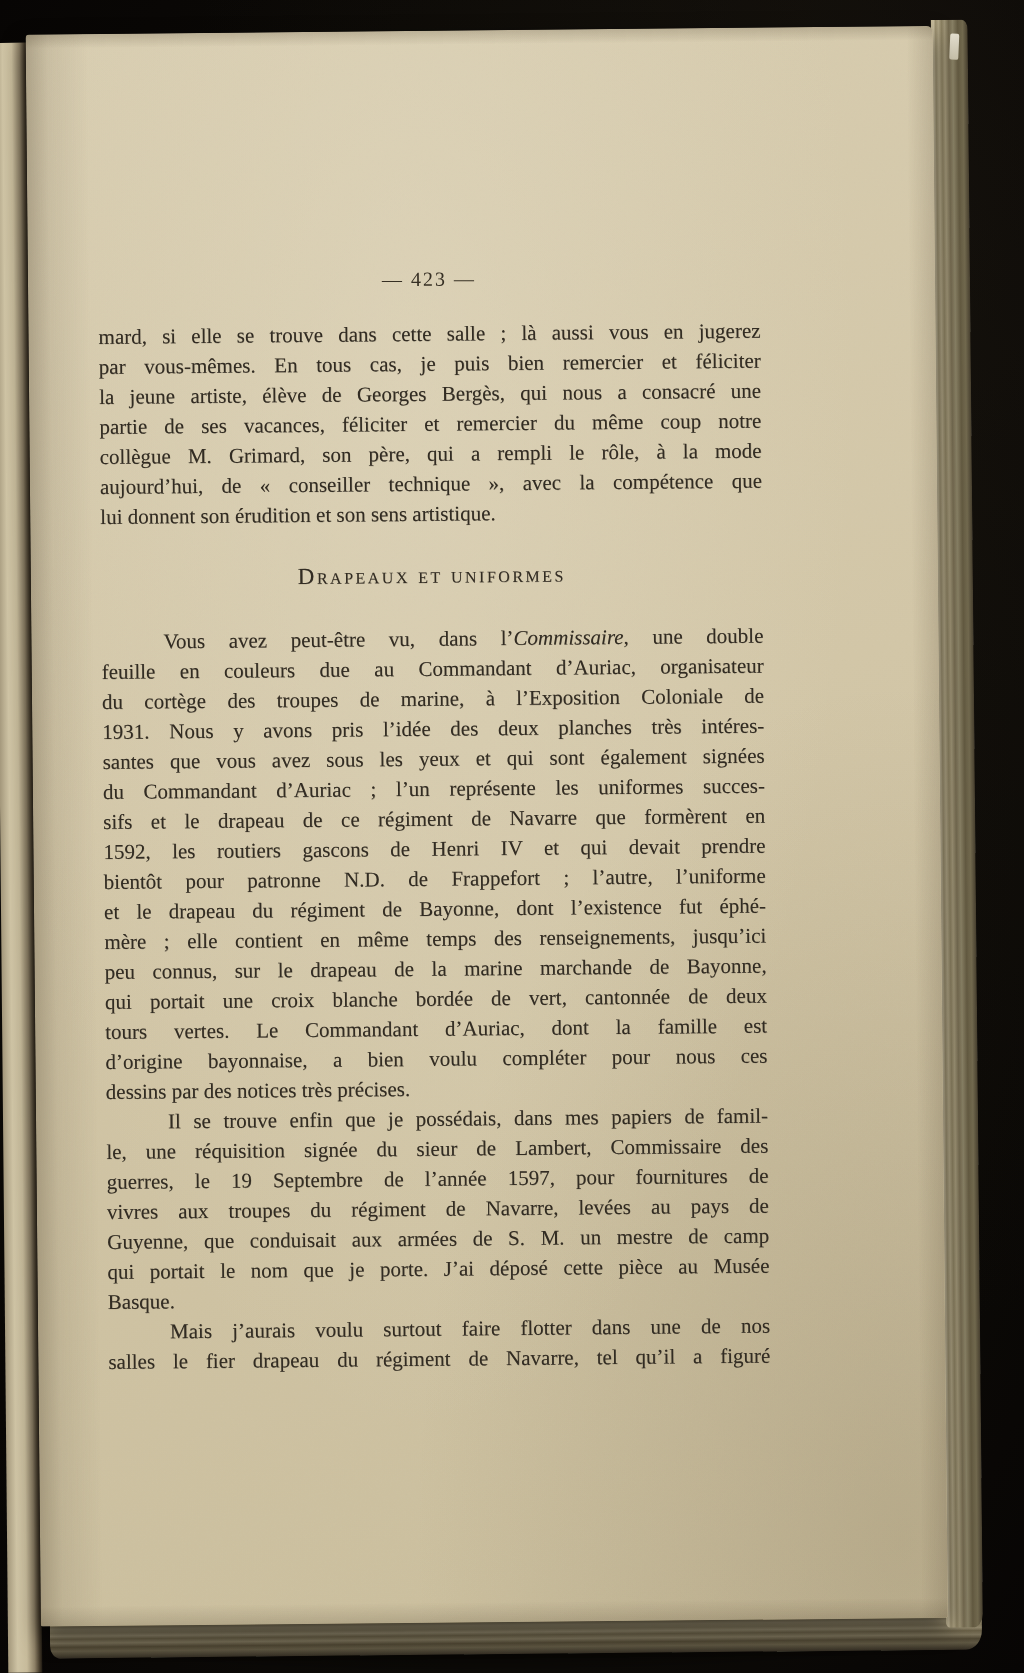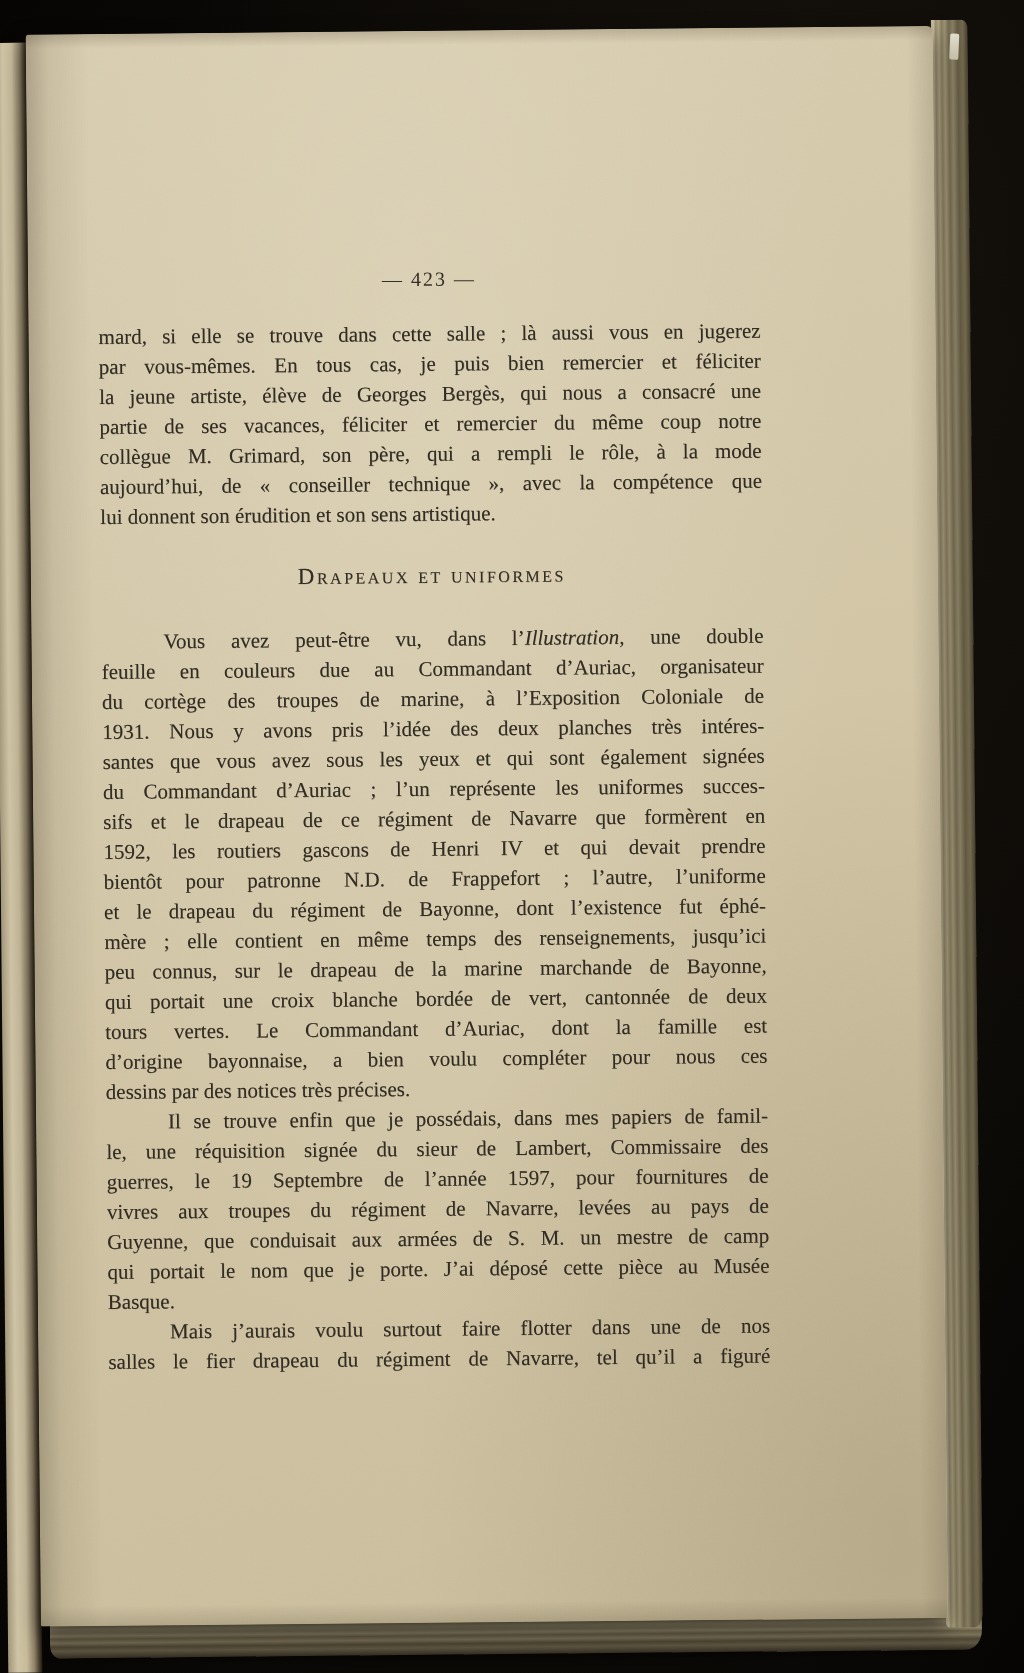--- a/index.html
+++ b/index.html
@@ -135,21 +135,21 @@
         <div class="line">la jeune artiste, élève de Georges Bergès, qui nous a consacré une</div>
         <div class="line">partie de ses vacances, féliciter et remercier du même coup notre</div>
         <div class="line">collègue M. Grimard, son père, qui a rempli le rôle, à la mode</div>
         <div class="line">aujourd’hui, de « conseiller technique », avec la compétence que</div>
         <div class="line last">lui donnent son érudition et son sens artistique.</div>
       </div>
 
       <div class="section-heading">Drapeaux et uniformes</div>
 
       <div class="para">
-        <div class="line indent"><span>Vous avez peut-être vu, dans l’</span><span class="journal-italic">Illustration,</span><span> une double</span></div>
+        <div class="line indent"><span>Vous avez peut-être vu, dans l’</span><span class="journal-italic">Commissaire,</span><span> une double</span></div>
         <div class="line">feuille en couleurs due au Commandant d’Auriac, organisateur</div>
         <div class="line">du cortège des troupes de marine, à l’Exposition Coloniale de</div>
         <div class="line">1931. Nous y avons pris l’idée des deux planches très intéres-</div>
         <div class="line">santes que vous avez sous les yeux et qui sont également signées</div>
         <div class="line">du Commandant d’Auriac ; l’un représente les uniformes succes-</div>
         <div class="line">sifs et le drapeau de ce régiment de Navarre que formèrent en</div>
         <div class="line">1592, les routiers gascons de Henri IV et qui devait prendre</div>
         <div class="line">bientôt pour patronne N.D. de Frappefort ; l’autre, l’uniforme</div>
         <div class="line">et le drapeau du régiment de Bayonne, dont l’existence fut éphé-</div>
         <div class="line">mère ; elle contient en même temps des renseignements, jusqu’ici</div>

